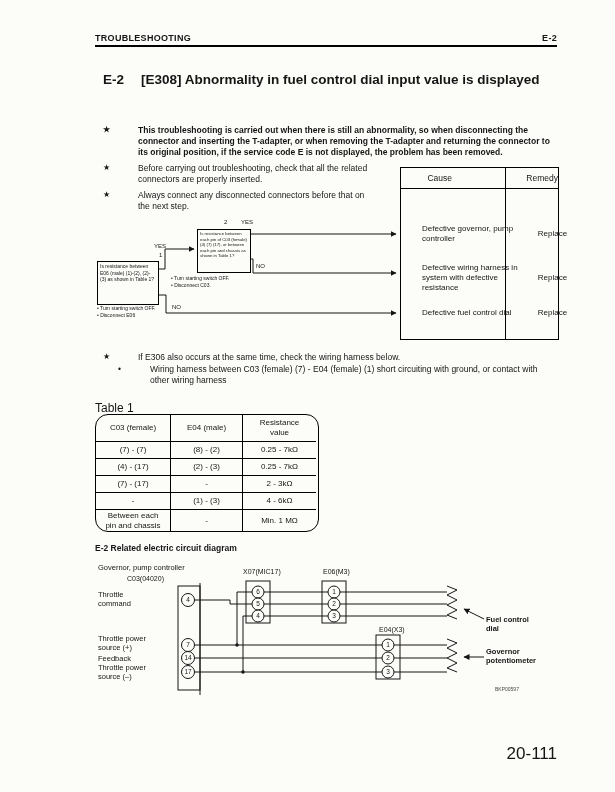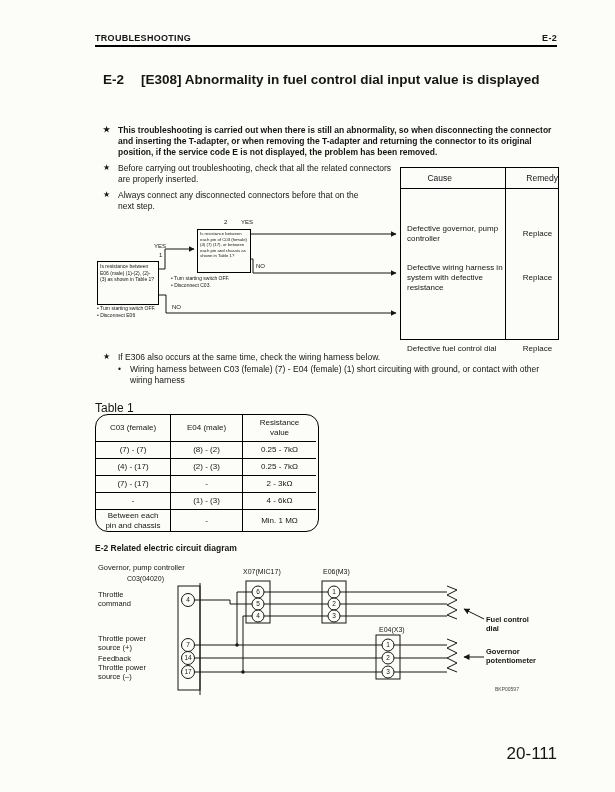--- a/index.html
+++ b/index.html
@@ -7,29 +7,29 @@
        font-family:"Liberation Sans",sans-serif;color:#151515;overflow:hidden;}
   .abs{position:absolute;}
   .bold{font-weight:bold;}
   .hdr{font-size:9px;font-weight:bold;letter-spacing:.3px;display:flex;justify-content:space-between;}
   .rule{background:#000;}
   .title{display:flex;gap:17px;font-size:13.5px;font-weight:bold;line-height:1.5;}
   .title .tcode{flex:none;}
   .bullet{display:flex;font-size:8.5px;line-height:1.32;}
   .bullet .star{width:15px;flex:none;font-size:8px;}
   .bullet .bmark{width:12px;flex:none;}
-  .bullet .btext{flex:1;}
+  .bullet .btext{flex:1;margin-left:20px;}
 
   
   .ctable{border:1.5px solid #000;font-size:8px;line-height:1.25;}
   .ct-divider{position:absolute;left:104px;top:0;bottom:0;width:1px;background:#000;}
   .ct-head{display:flex;height:20px;border-bottom:1px solid #000;font-size:8.5px;gap:48px;}
   .ct-head .hc{width:104px;display:flex;align-items:center;justify-content:center;}
   .ct-head .hr{flex:1;display:flex;align-items:center;justify-content:center;}
-  .ct-row{position:absolute;left:3px;width:100%;display:flex;}
+  .ct-row{position:absolute;left:18px;width:100%;display:flex;}
   .ct-row .cause{width:104px;padding:0 3px;}
   .ct-row .remedy{flex:1;text-align:center;align-self:center;}
 
   
   .fbox{border:1px solid #000;padding:1px 2px;line-height:1.3;background:#fcfcf9;}
   .flabel{font-size:6px;}
   .fnotes{font-size:5px;line-height:1.4;}
 
   
   .t1{display:grid;grid-template-columns:75px 72px 73px;border:1px solid #000;
@@ -115,21 +115,21 @@
       <div class="hr">Remedy</div>
     </div>
     <div class="ct-row" style="top:56px;">
       <div class="cause">Defective governor, pump controller</div>
       <div class="remedy">Replace</div>
     </div>
     <div class="ct-row" style="top:95px;">
       <div class="cause">Defective wiring harness in system with defective resistance</div>
       <div class="remedy">Replace</div>
     </div>
-    <div class="ct-row" style="top:140px;margin-top:36px;">
+    <div class="ct-row" style="top:140px;">
       <div class="cause">Defective fuel control dial</div>
       <div class="remedy">Replace</div>
     </div>
   </div>
 </div>
 
 <div class="abs bullet" style="left:103px;top:352px;width:452px;">
   <span class="star">★</span>
   <span class="btext">If E306 also occurs at the same time, check the wiring harness below.</span>
 </div>

